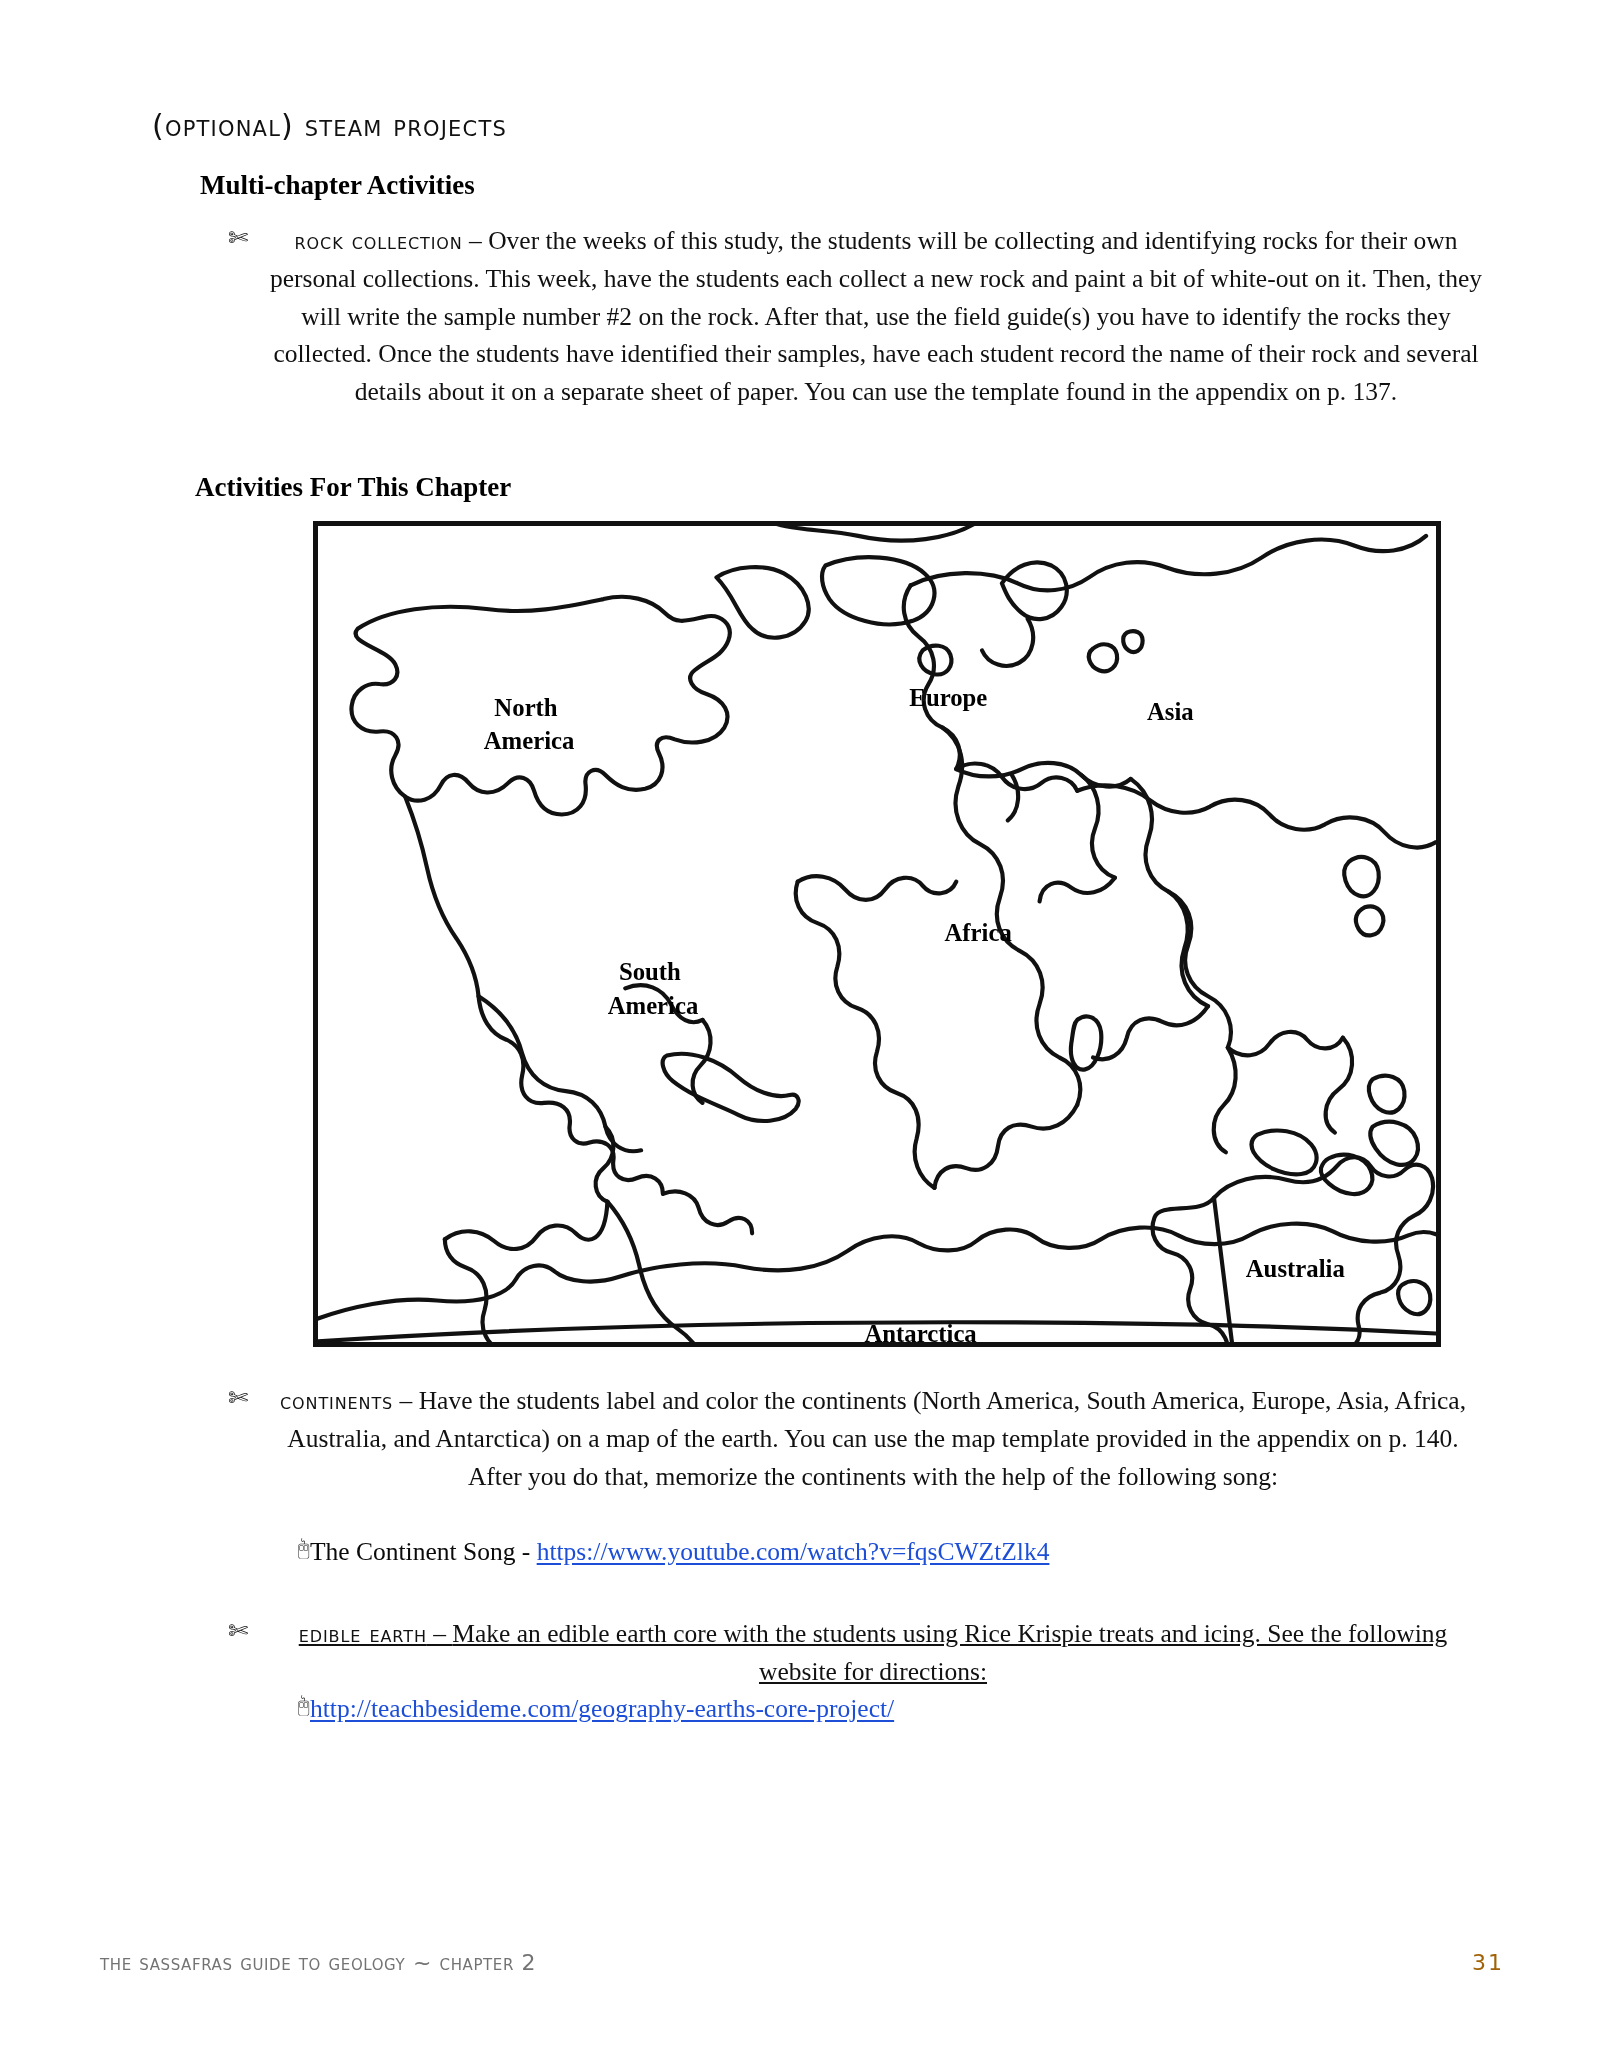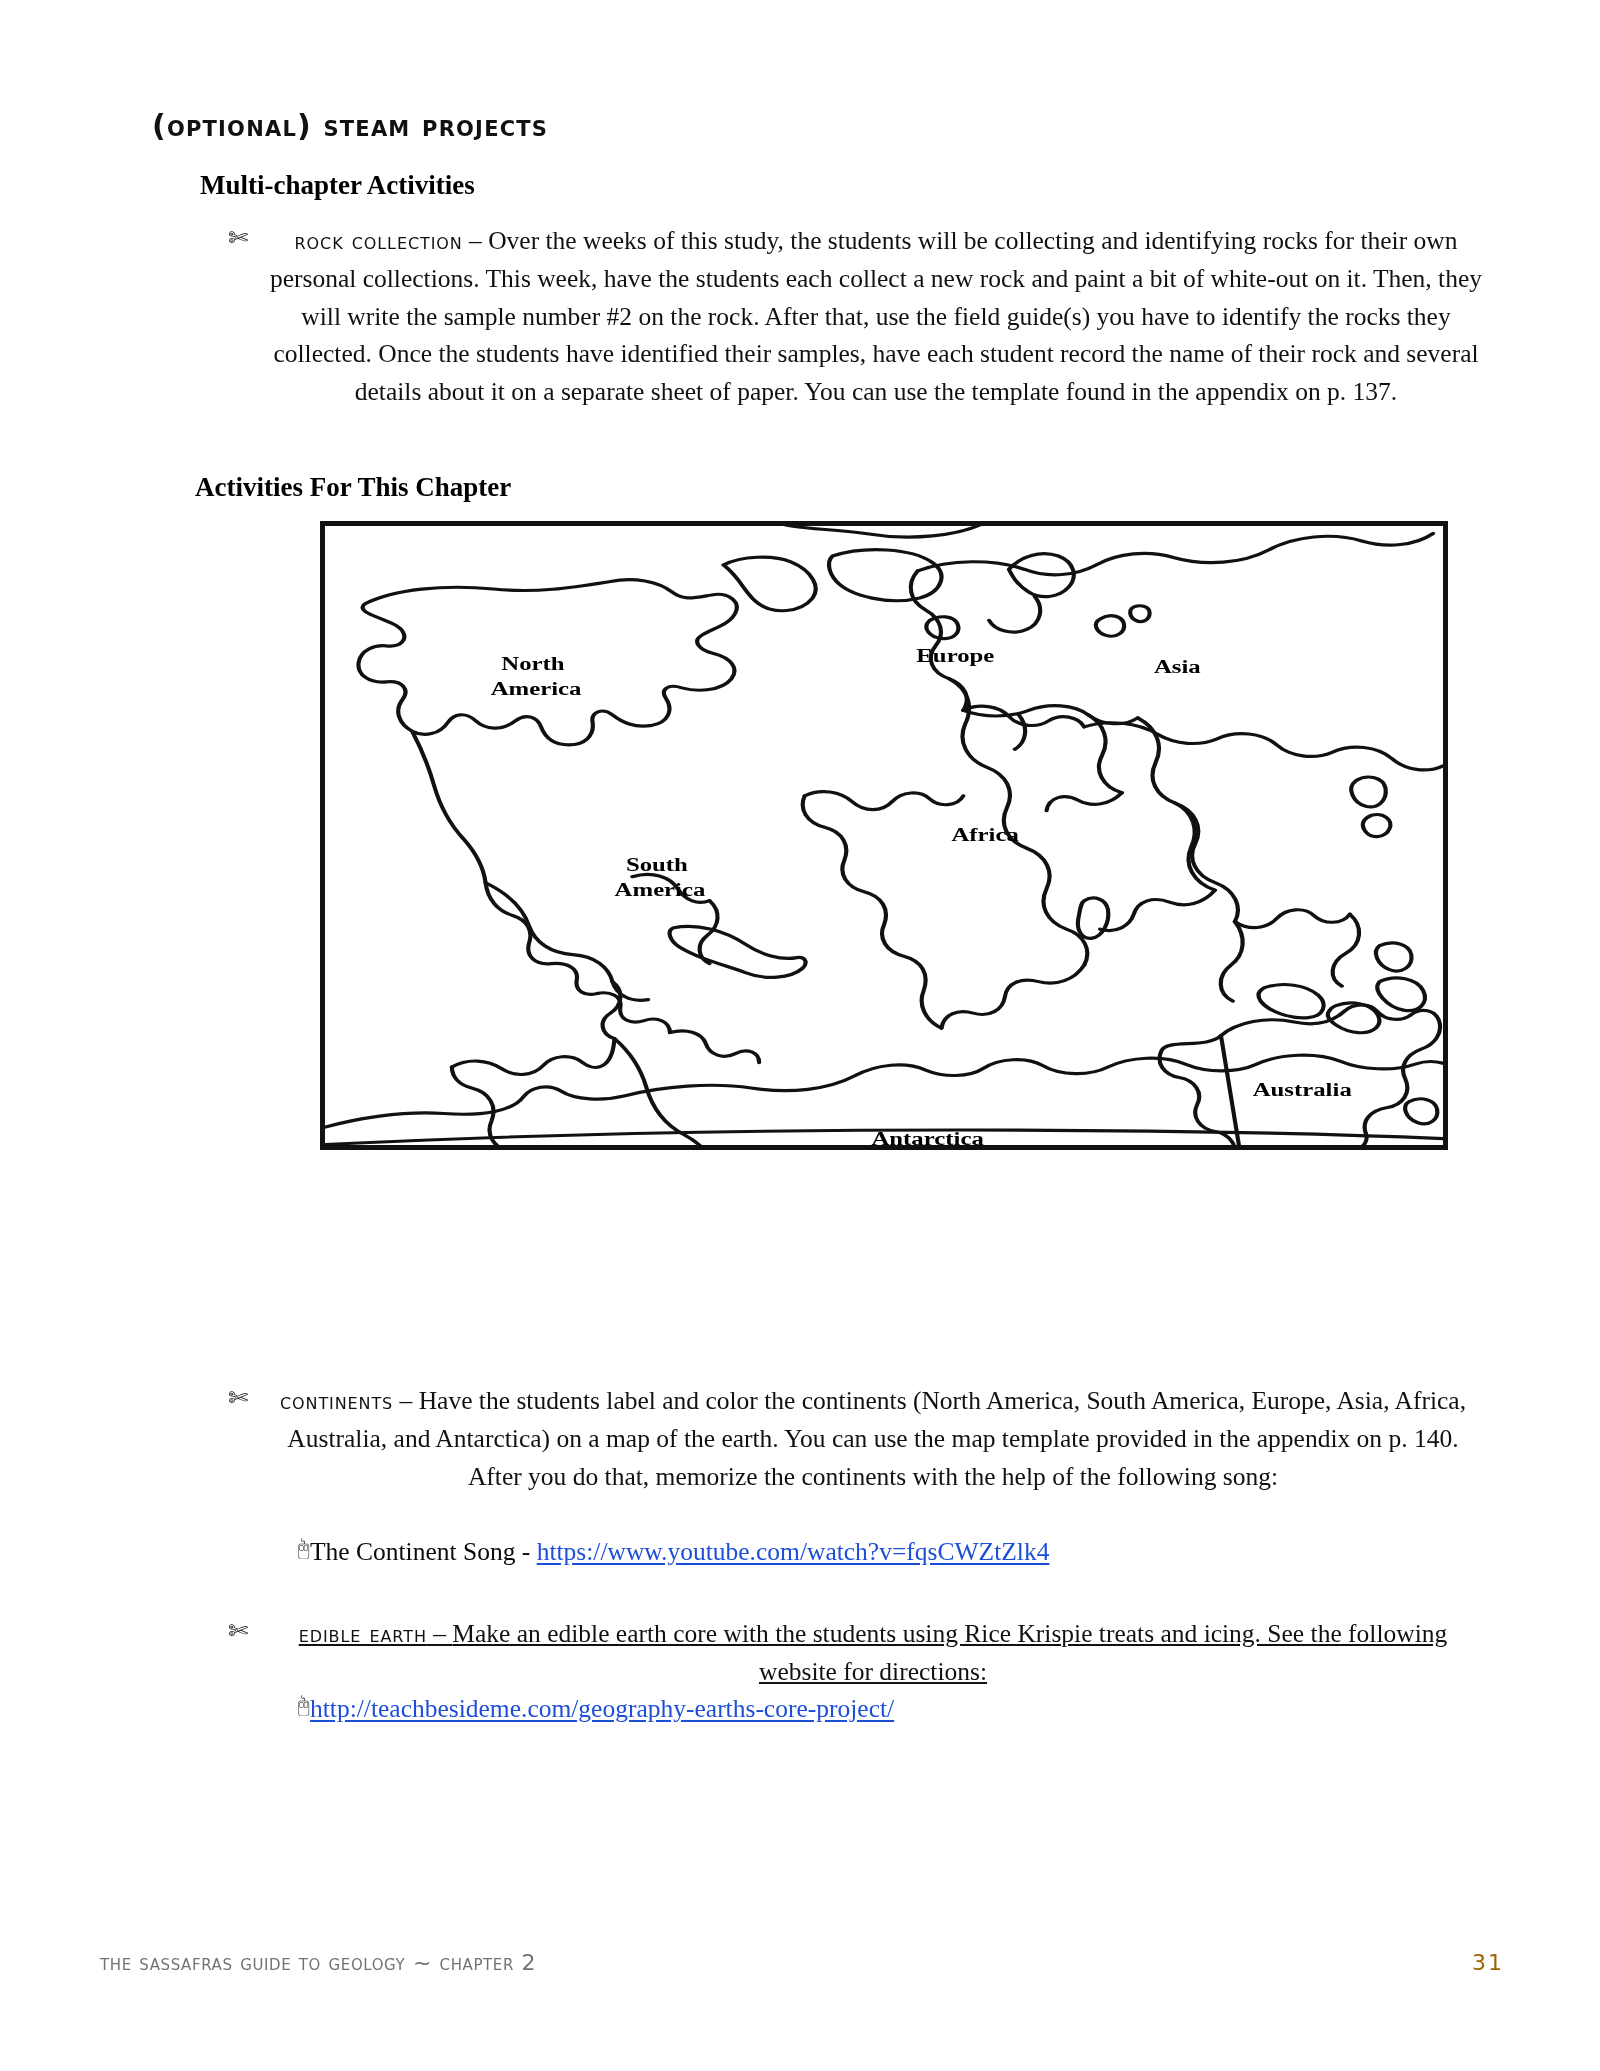--- a/index.html
+++ b/index.html
@@ -25,21 +25,21 @@
   
   .display-title {
     position: absolute;
     left: 152px;
     top: 108px;
     font-family: "DejaVu Sans", sans-serif;
     font-size: 30px;
     letter-spacing: 1.2px;
     font-variant: small-caps;
     text-transform: lowercase;
-    font-weight: 700;
+    font-weight: 400;
     color: #111;
     white-space: nowrap;
   }
   .display-title::first-letter { font-size: 30px; }
 
   .sec-head {
     position: absolute;
     font-family: Liberation Serif, serif;
     font-weight: bold;
     font-size: 27px;
@@ -109,24 +109,24 @@
 
   a.doc-link {
     color: #1d4ed8;
     text-decoration: underline;
     text-underline-offset: 3px;
   }
 
   
   .map-frame {
     position: absolute;
-    left: 320px;
+    left: 313px;
     top: 521px;
     width: 1128px;
-    height: 629px;
+    height: 826px;
     border: 5px solid #111;
     background: #ffffff;
     overflow: hidden;
     box-sizing: border-box;
   }
   .map-frame svg { display: block; width: 100%; height: 100%; }
 
   .map-label {
     font-family: "Liberation Serif", serif;
     font-weight: bold;

